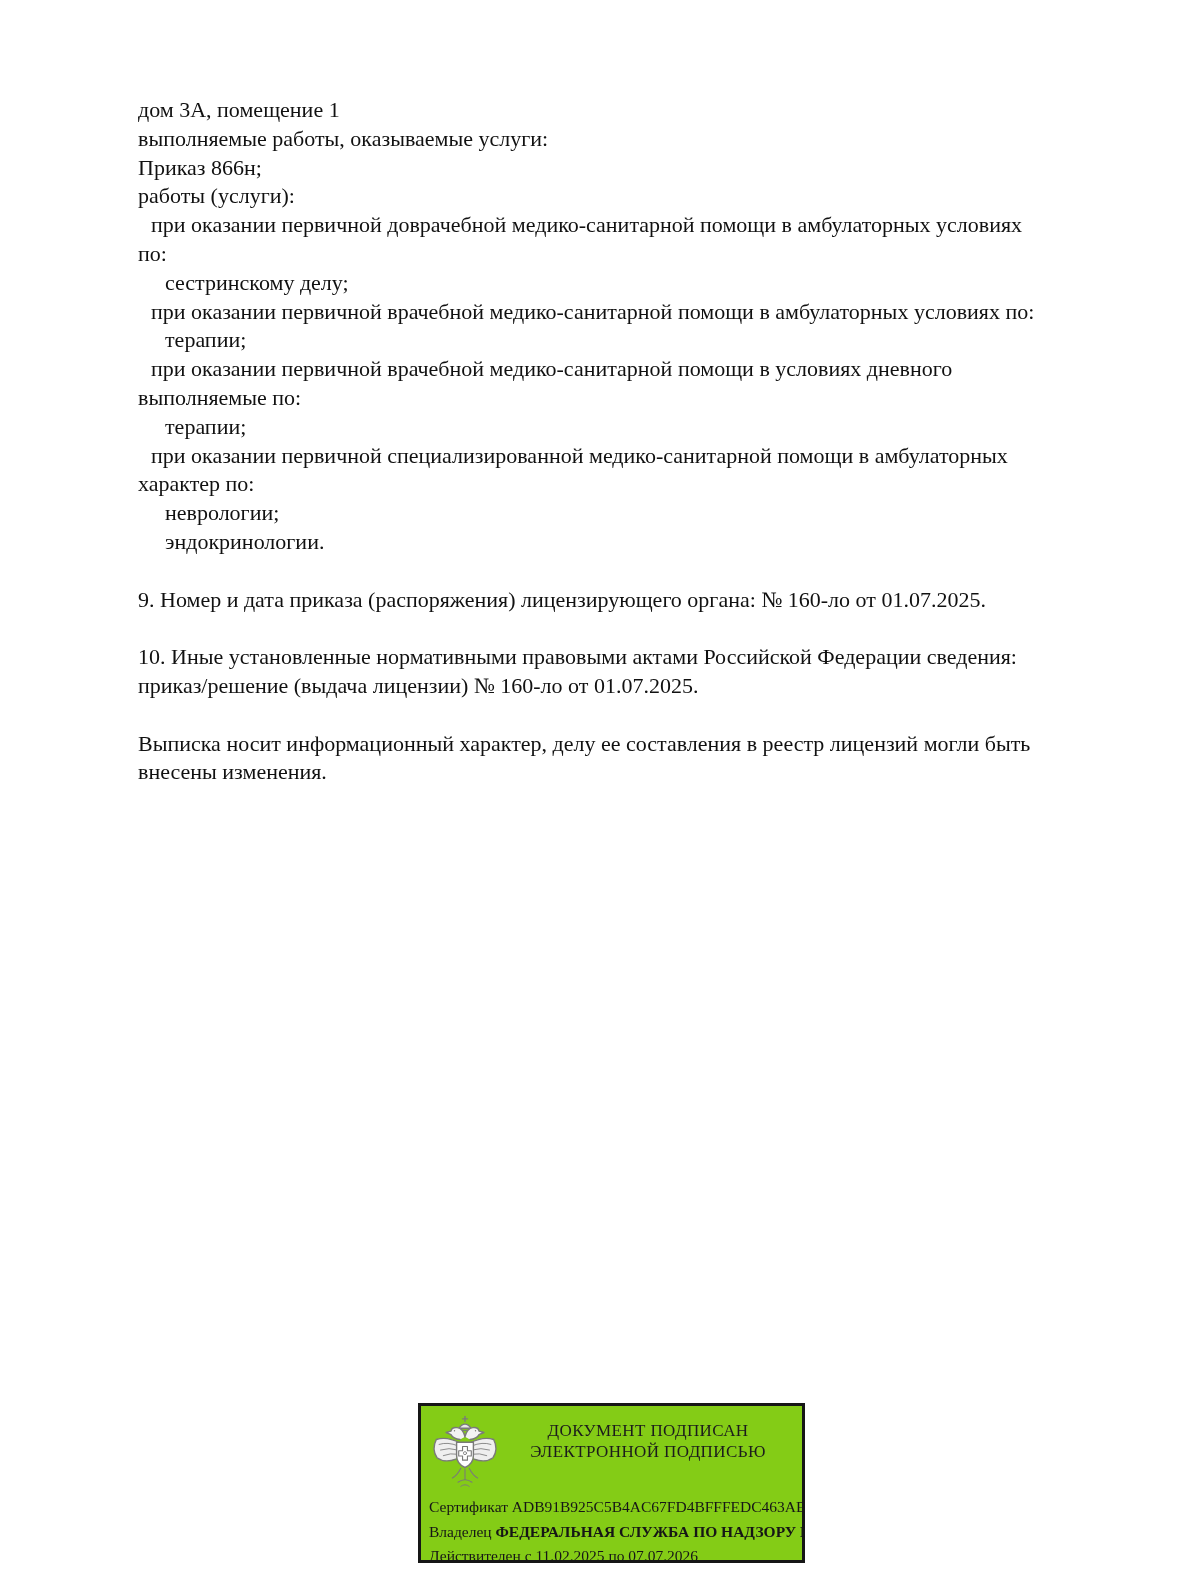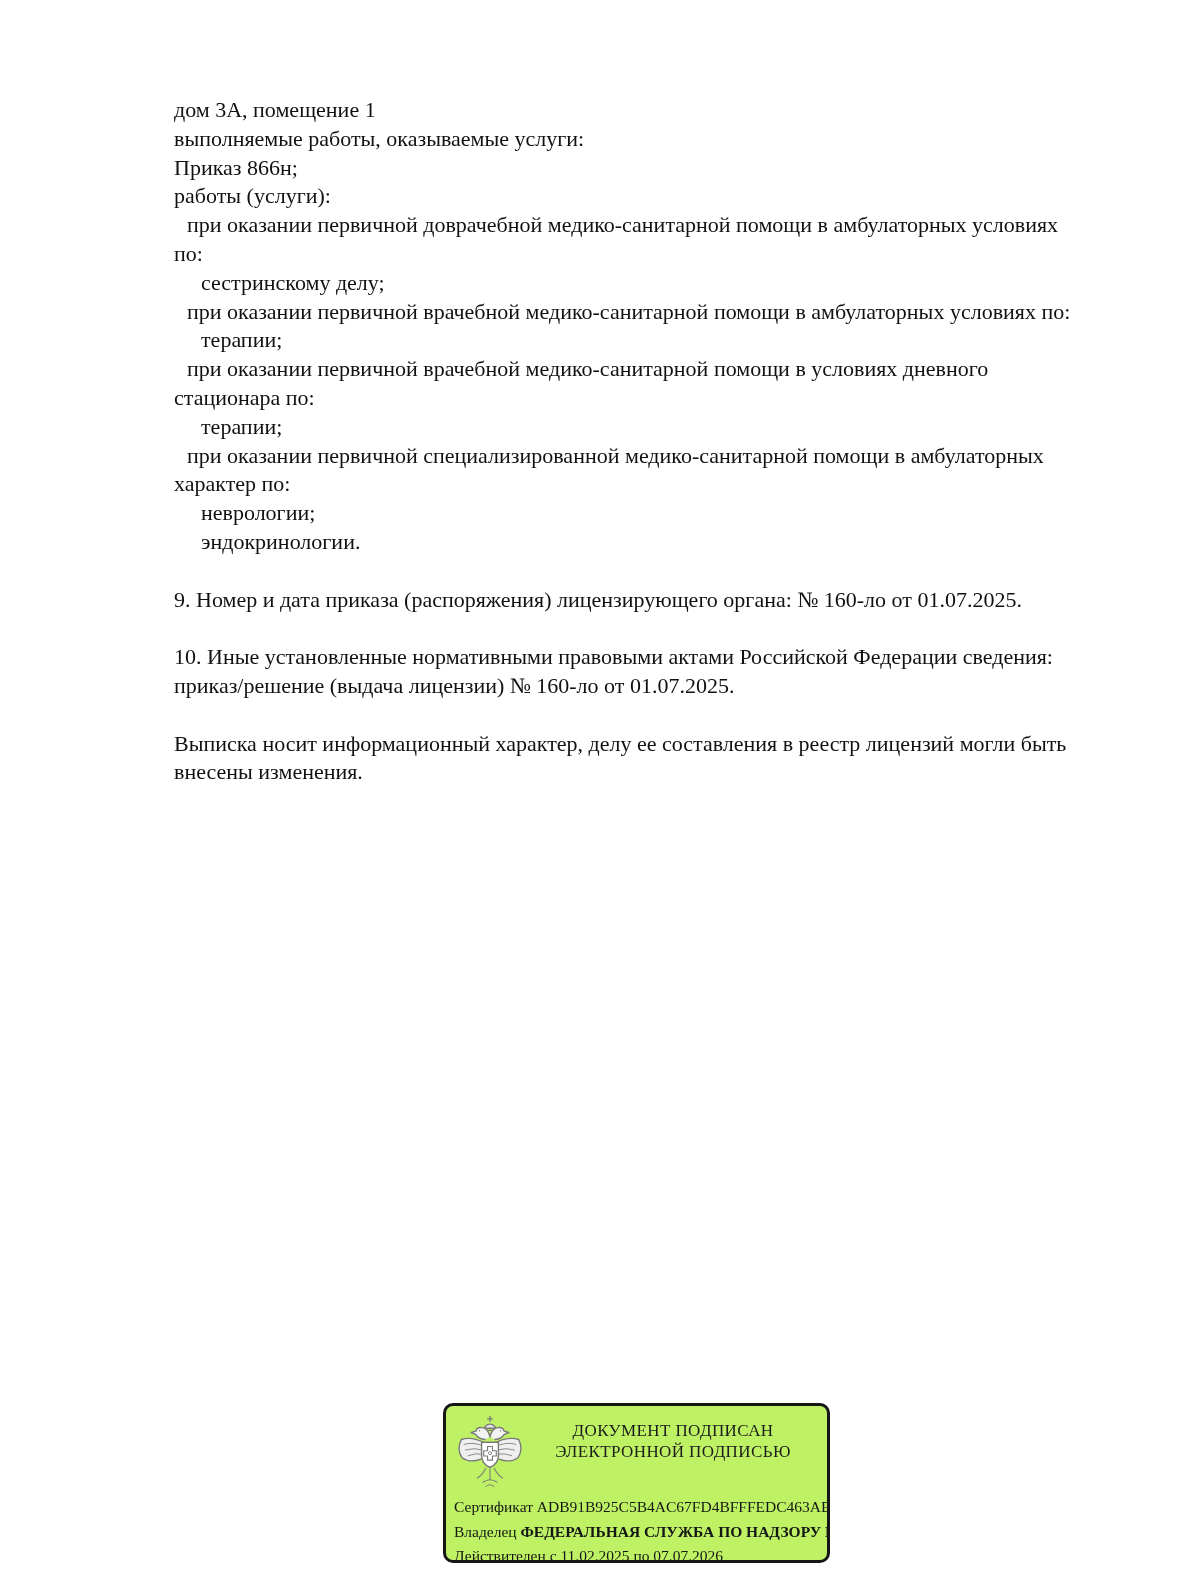--- a/index.html
+++ b/index.html
@@ -18,35 +18,34 @@
   .doc-text {
     position: absolute;
     left: 138px;
     top: 96px;
     width: 990px;
     font-size: 22px;
     line-height: 28.8px;
   }
   .line {
     white-space: pre;
-    margin-left: 36px;
   }
   .line.indent-0 { padding-left: 0; }
   .line.indent-1 { padding-left: 13px; }
   .line.indent-2 { padding-left: 27px; }
 
   .stamp {
     position: absolute;
-    left: 443px;
+    left: 418px;
     top: 1403px;
     width: 381px;
     height: 154px;
     border: 3px solid #161616;
-    border-radius: 10px;
-    background: #bef264;
+    border-radius: 0;
+    background: #84cc16;
     overflow: hidden;
   }
   .stamp-top {
     display: flex;
     align-items: flex-start;
     padding: 9px 6px 0 9px;
     height: 86px;
     box-sizing: border-box;
   }
   .emblem {
@@ -81,21 +80,21 @@
     <div class="line indent-0">дом 3А, помещение 1</div>
     <div class="line indent-0">выполняемые работы, оказываемые услуги:</div>
     <div class="line indent-0">Приказ 866н;</div>
     <div class="line indent-0">работы (услуги):</div>
     <div class="line indent-1">при оказании первичной доврачебной медико-санитарной помощи в амбулаторных условиях</div>
     <div class="line indent-0">по:</div>
     <div class="line indent-2">сестринскому делу;</div>
     <div class="line indent-1">при оказании первичной врачебной медико-санитарной помощи в амбулаторных условиях по:</div>
     <div class="line indent-2">терапии;</div>
     <div class="line indent-1">при оказании первичной врачебной медико-санитарной помощи в условиях дневного</div>
-    <div class="line indent-0">стационара по:</div>
+    <div class="line indent-0">выполняемые по:</div>
     <div class="line indent-2">терапии;</div>
     <div class="line indent-1">при оказании первичной специализированной медико-санитарной помощи в амбулаторных</div>
     <div class="line indent-0">характер по:</div>
     <div class="line indent-2">неврологии;</div>
     <div class="line indent-2">эндокринологии.</div>
     <div class="line indent-0">&nbsp;</div>
     <div class="line indent-0">9. Номер и дата приказа (распоряжения) лицензирующего органа: № 160-ло от 01.07.2025.</div>
     <div class="line indent-0">&nbsp;</div>
     <div class="line indent-0">10. Иные установленные нормативными правовыми актами Российской Федерации сведения:</div>
     <div class="line indent-0">приказ/решение (выдача лицензии) № 160-ло от 01.07.2025.</div>

